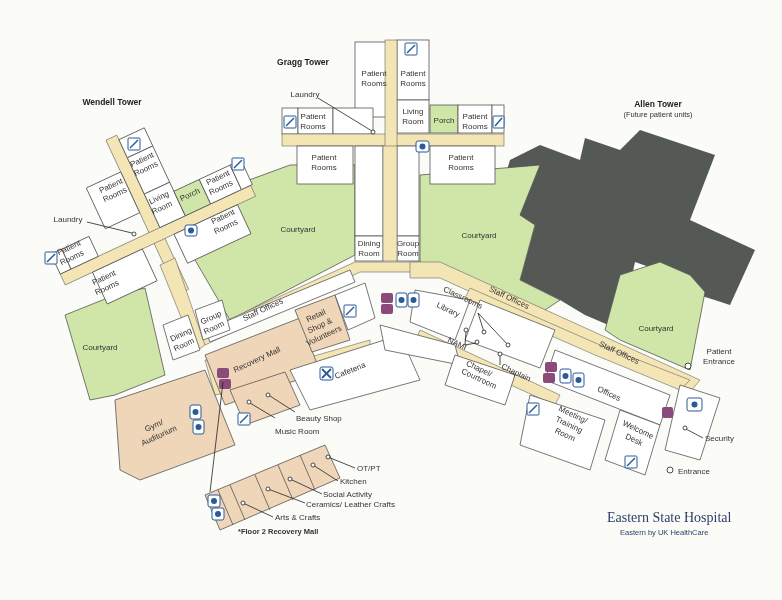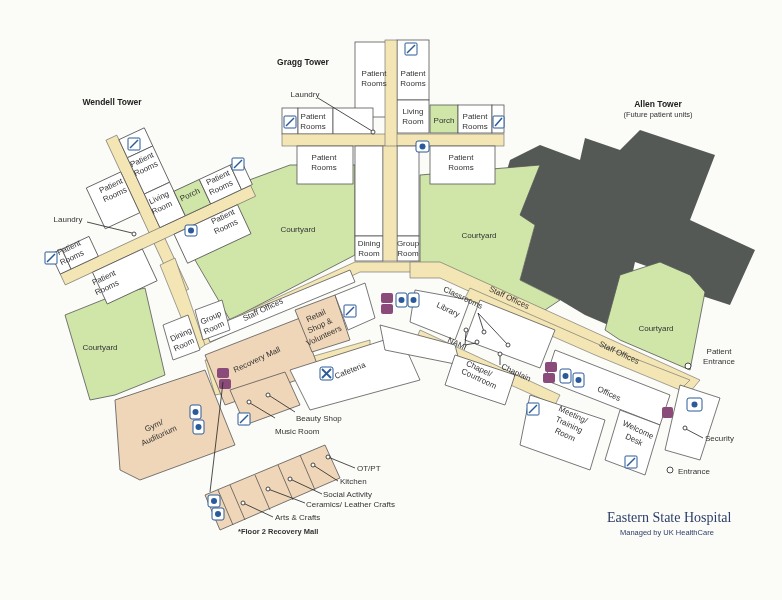--- a/index.html
+++ b/index.html
@@ -323,13 +323,13 @@
 
   <text class="lbl-l" x="357" y="471">OT/PT</text>
   <text class="lbl-l" x="340" y="484">Kitchen</text>
   <text class="lbl-l" x="323" y="497">Social Activity</text>
   <text class="lbl-l" x="306" y="507">Ceramics/ Leather Crafts</text>
   <text class="lbl-l" x="275" y="520">Arts &amp; Crafts</text>
   <text class="lbl-l" x="238" y="534" style="font-weight:bold;font-size:7.5px">*Floor 2 Recovery Mall</text>
 </svg>
 
 <div class="title">Eastern State Hospital</div>
-<div class="subtitle">Managed by UK HealthCare</div>
+<div class="subtitle">Eastern by UK HealthCare</div>
 
 </body></html>

